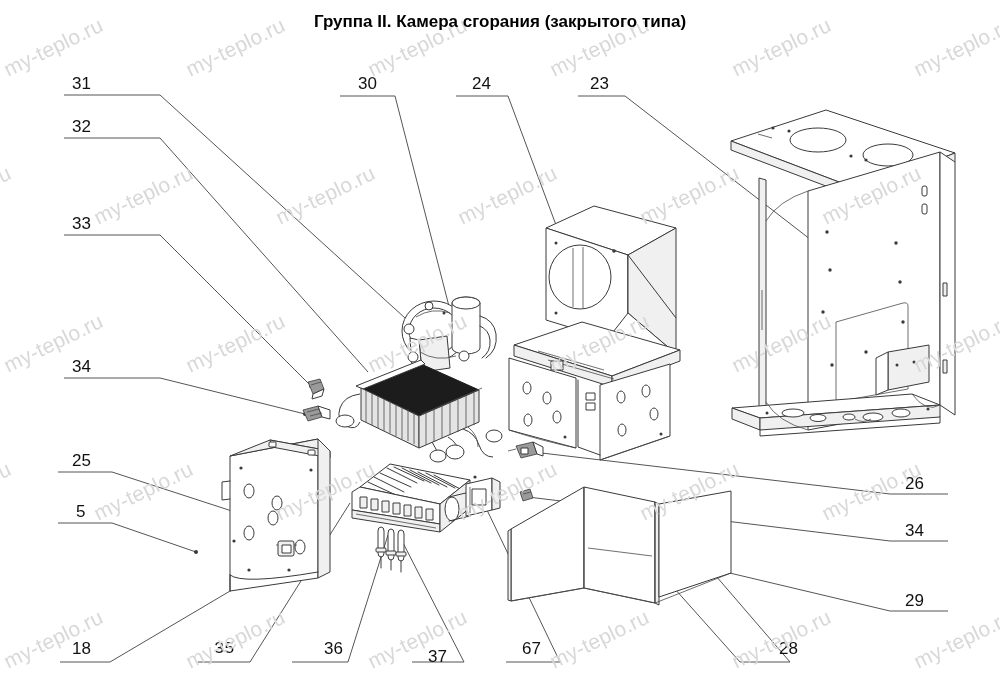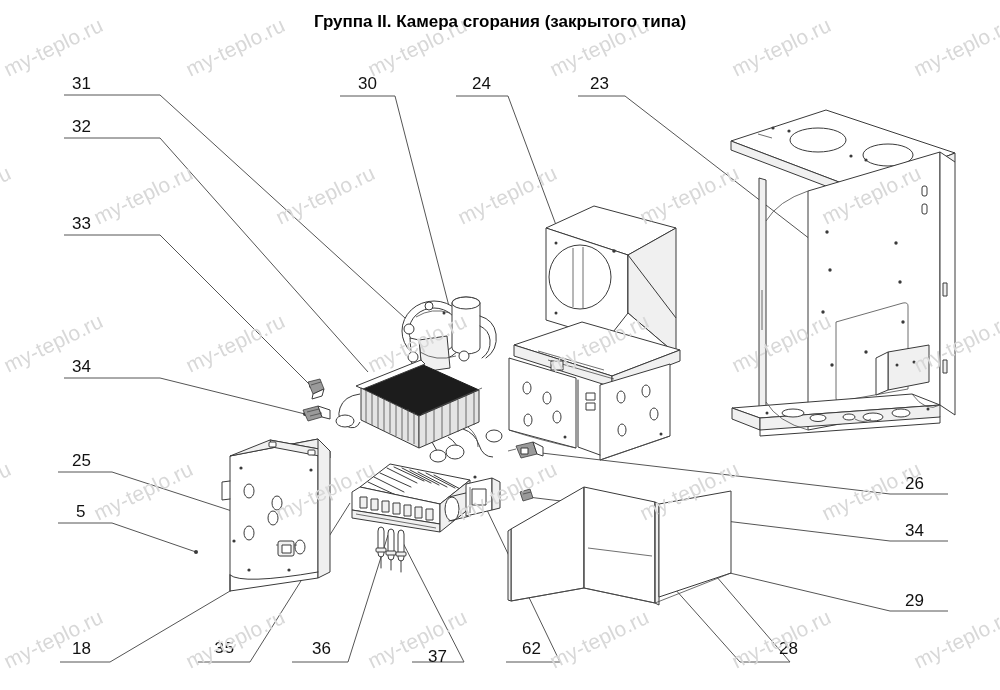--- a/index.html
+++ b/index.html
@@ -445,23 +445,23 @@
       <div class="callout" style="left: 72px; top: 117px;">32</div>
       <div class="callout" style="left: 72px; top: 214px;">33</div>
       <div class="callout" style="left: 72px; top: 357px;">34</div>
       <div class="callout" style="left: 72px; top: 451px;">25</div>
       <div class="callout" style="left: 76px; top: 502px;">5</div>
       <div class="callout" style="left: 72px; top: 639px;">18</div>
       <div class="callout" style="left: 358px; top: 74px;">30</div>
       <div class="callout" style="left: 472px; top: 74px;">24</div>
       <div class="callout" style="left: 590px; top: 74px;">23</div>
       <div class="callout" style="left: 214px; top: 639px; font-family: Liberation Mono, monospace;">35</div>
-      <div class="callout" style="left: 312px; top: 639px;">36</div>
+      <div class="callout" style="left: 324px; top: 639px;">36</div>
       <div class="callout" style="left: 428px; top: 639px; margin-top: 8px;">37</div>
-      <div class="callout" style="left: 522px; top: 639px;">62</div>
+      <div class="callout" style="left: 522px; top: 639px;">67</div>
       <div class="callout" style="left: 755px; top: 639px; margin-left: 24px;">28</div>
       <div class="callout" style="left: 905px; top: 474px;">26</div>
       <div class="callout" style="left: 905px; top: 521px;">34</div>
       <div class="callout" style="left: 905px; top: 591px;">29</div>
     </div>
 
   <div id="watermarks">
       <div class="wm" style="left: 0px; top: 60px; color: rgb(216, 216, 216); transform: rotate(-26deg);">my-teplo.ru</div>
       <div class="wm" style="left: 182px; top: 60px; color: rgb(216, 216, 216); transform: rotate(-26deg);">my-teplo.ru</div>
       <div class="wm" style="left: 364px; top: 60px; color: rgb(216, 216, 216); transform: rotate(-26deg);">my-teplo.ru</div>

